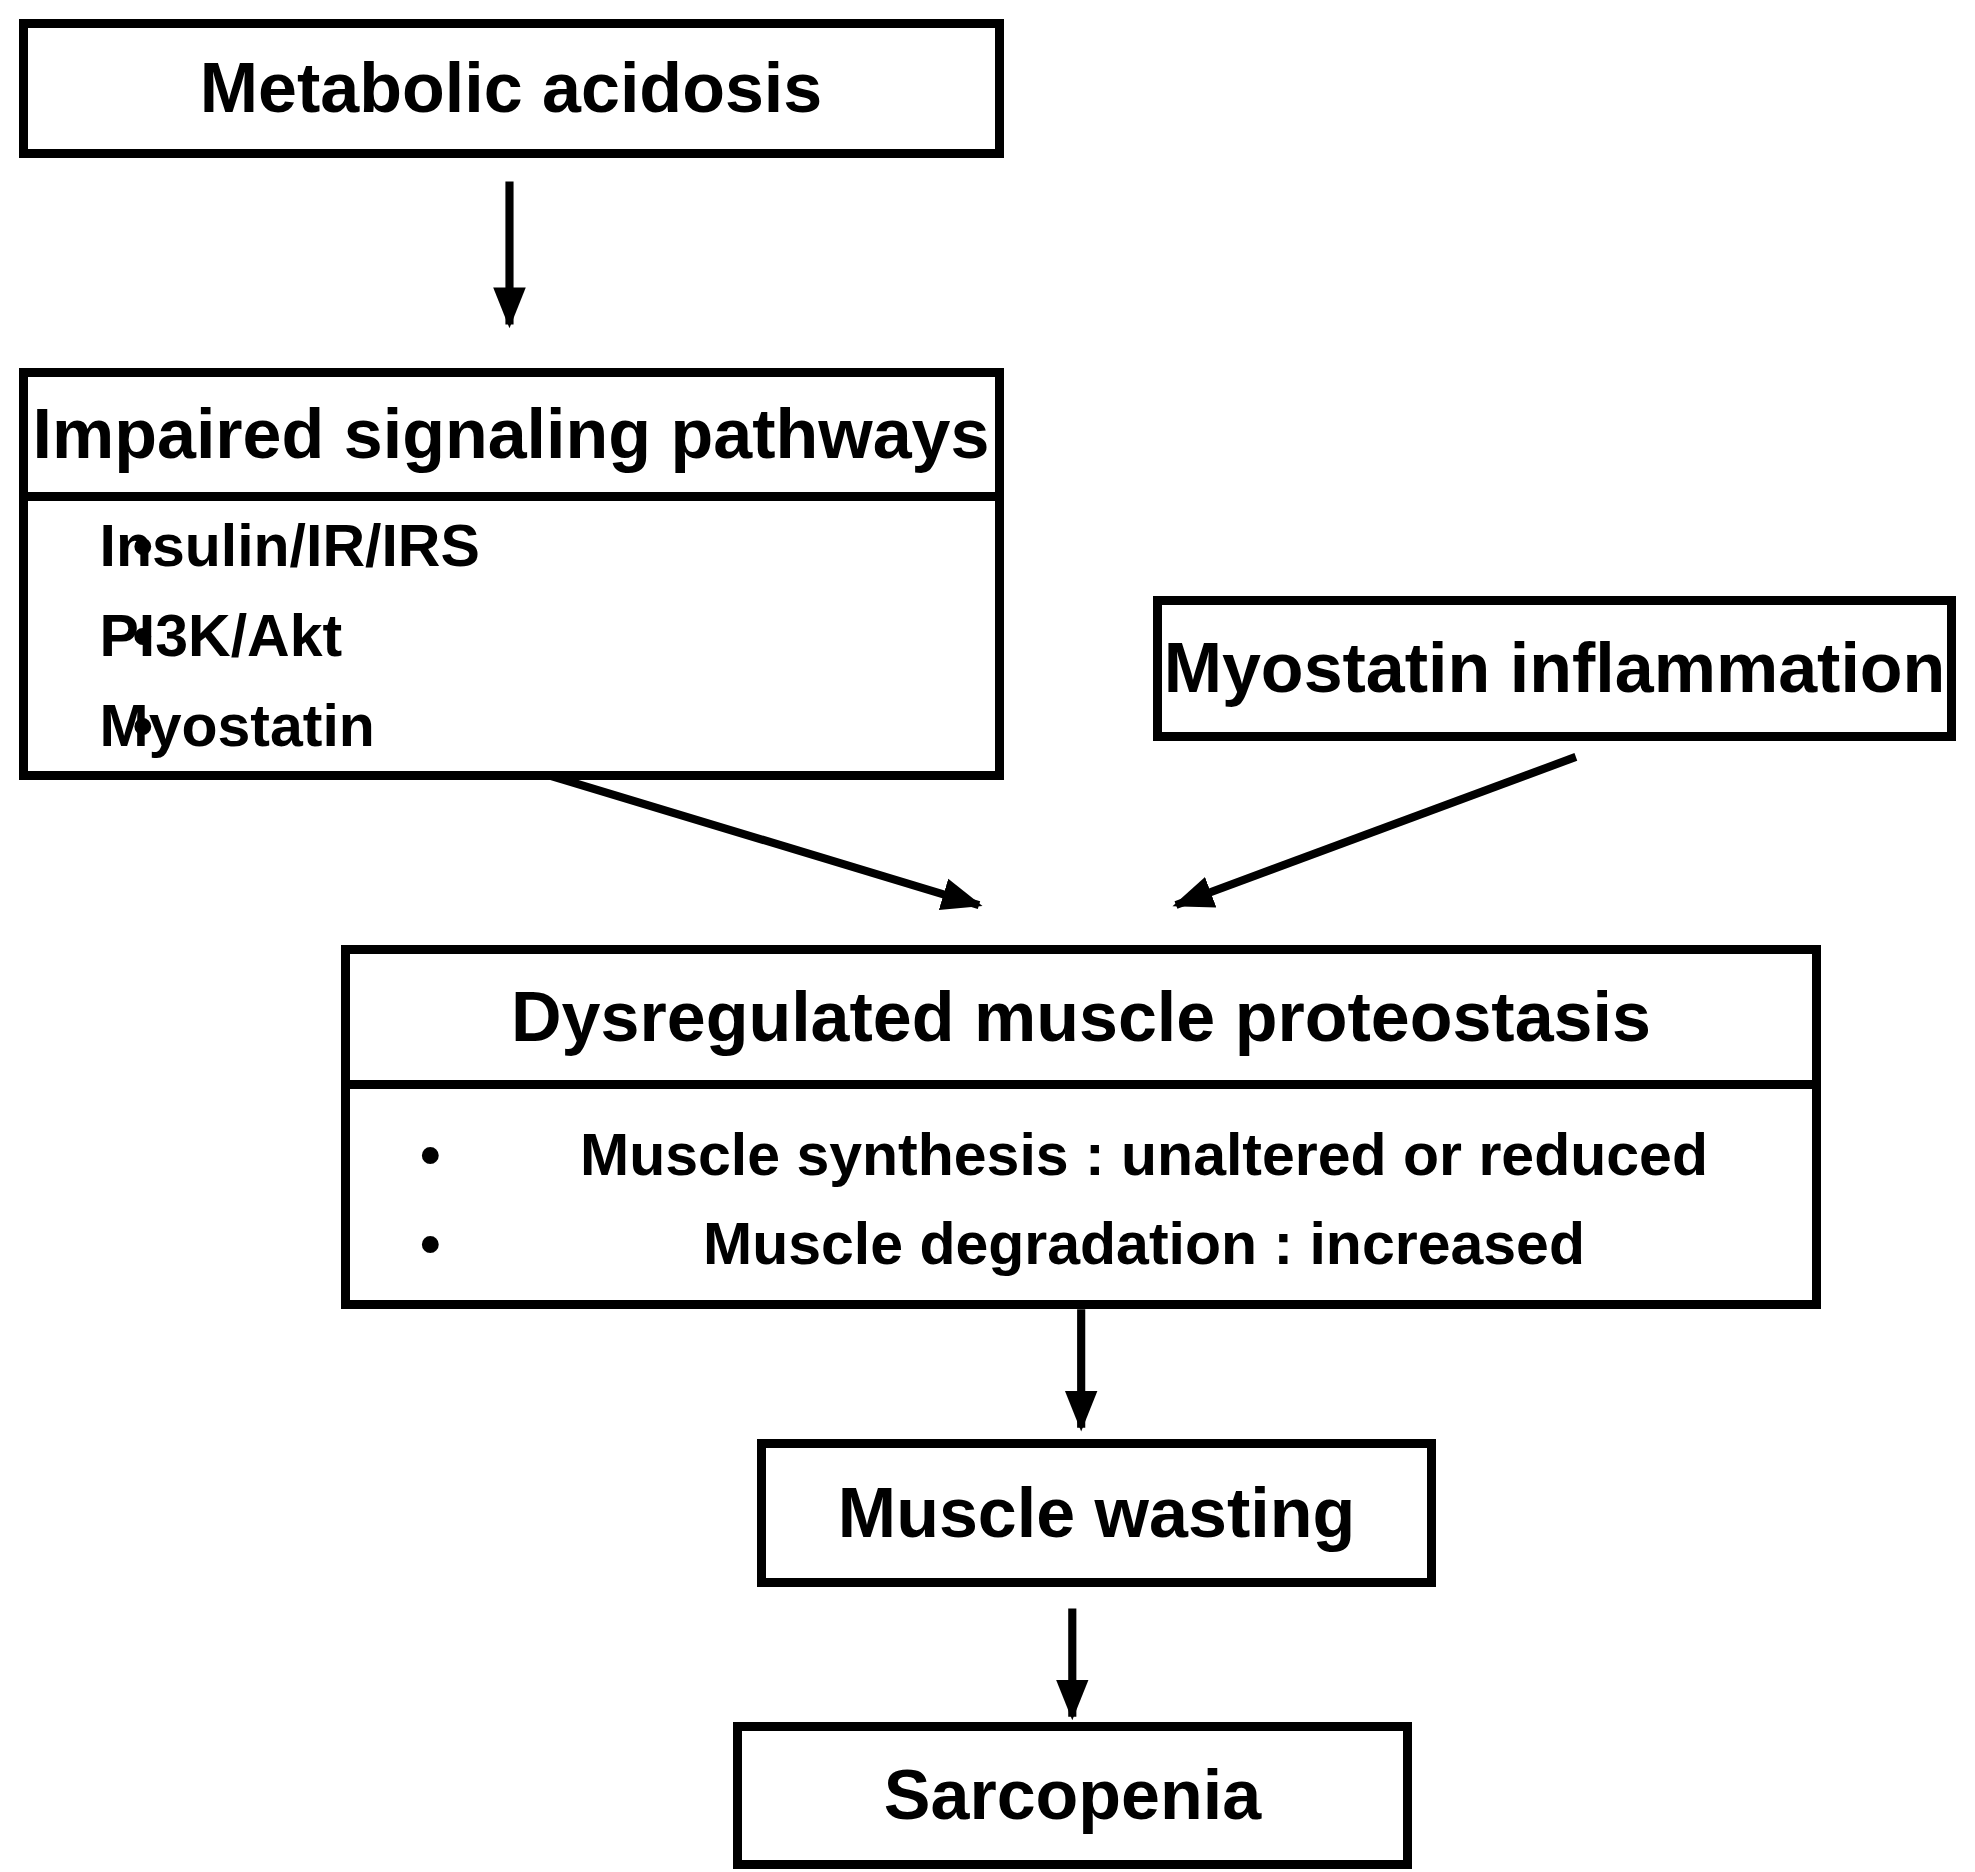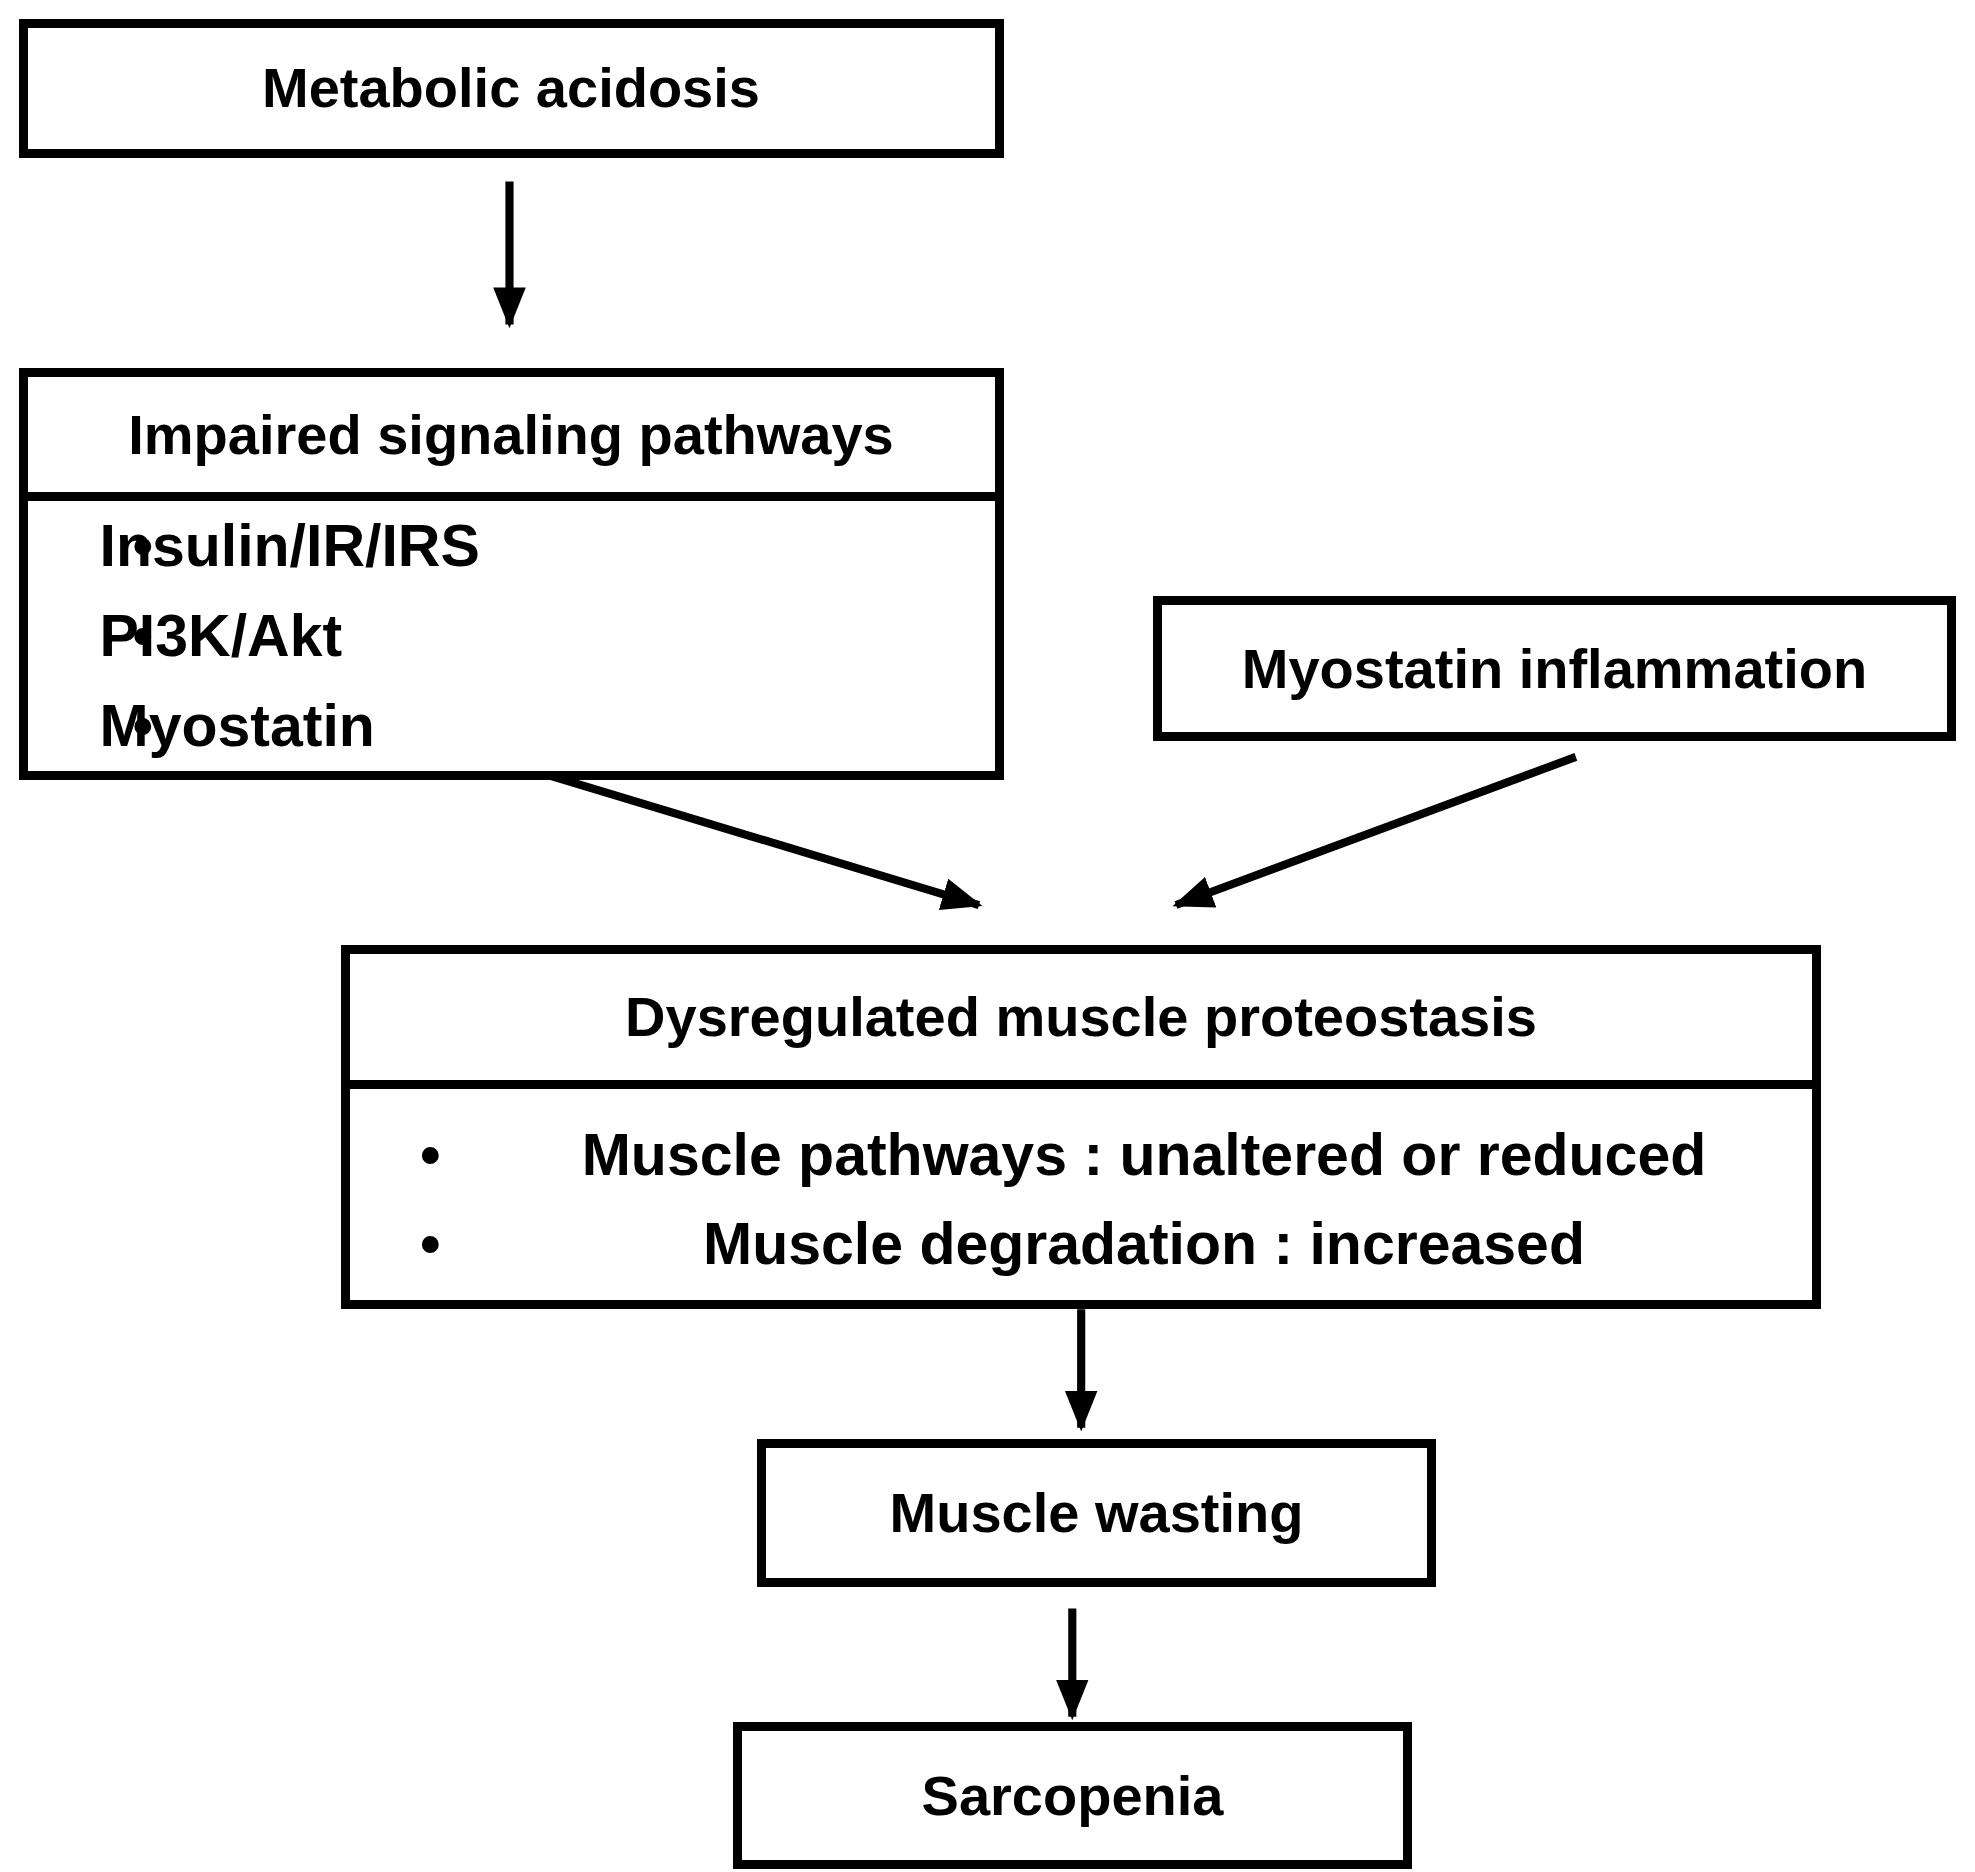--- a/index.html
+++ b/index.html
@@ -33,21 +33,21 @@
     border: 9px solid #000000;
     background: #ffffff;
     box-sizing: border-box;
   }
   .box.simple {
     display: flex;
     align-items: center;
     justify-content: center;
   }
   .title {
-    font-size: 56px;
+    font-size: 70px;
     line-height: 1.1;
     white-space: nowrap;
   }
   .box.split {
     display: flex;
     flex-direction: column;
     margin-top: 25px;
   }
   .box-header {
     flex: 0 0 auto;
@@ -134,21 +134,21 @@
 
   <div class="box simple" id="box-inflammation">
     <span class="title">Myostatin inflammation</span>
   </div>
 
   <div class="box split" id="box-proteostasis">
     <div class="box-header">
       <span class="title">Dysregulated muscle proteostasis</span>
     </div>
     <ul class="box-bullets">
-      <li>Muscle pathways : unaltered or reduced</li>
+      <li>Muscle synthesis : unaltered or reduced</li>
       <li>Muscle degradation : increased</li>
     </ul>
   </div>
 
   <div class="box simple" id="box-wasting">
     <span class="title">Muscle wasting</span>
   </div>
 
   <div class="box simple" id="box-sarcopenia">
     <span class="title">Sarcopenia</span>

